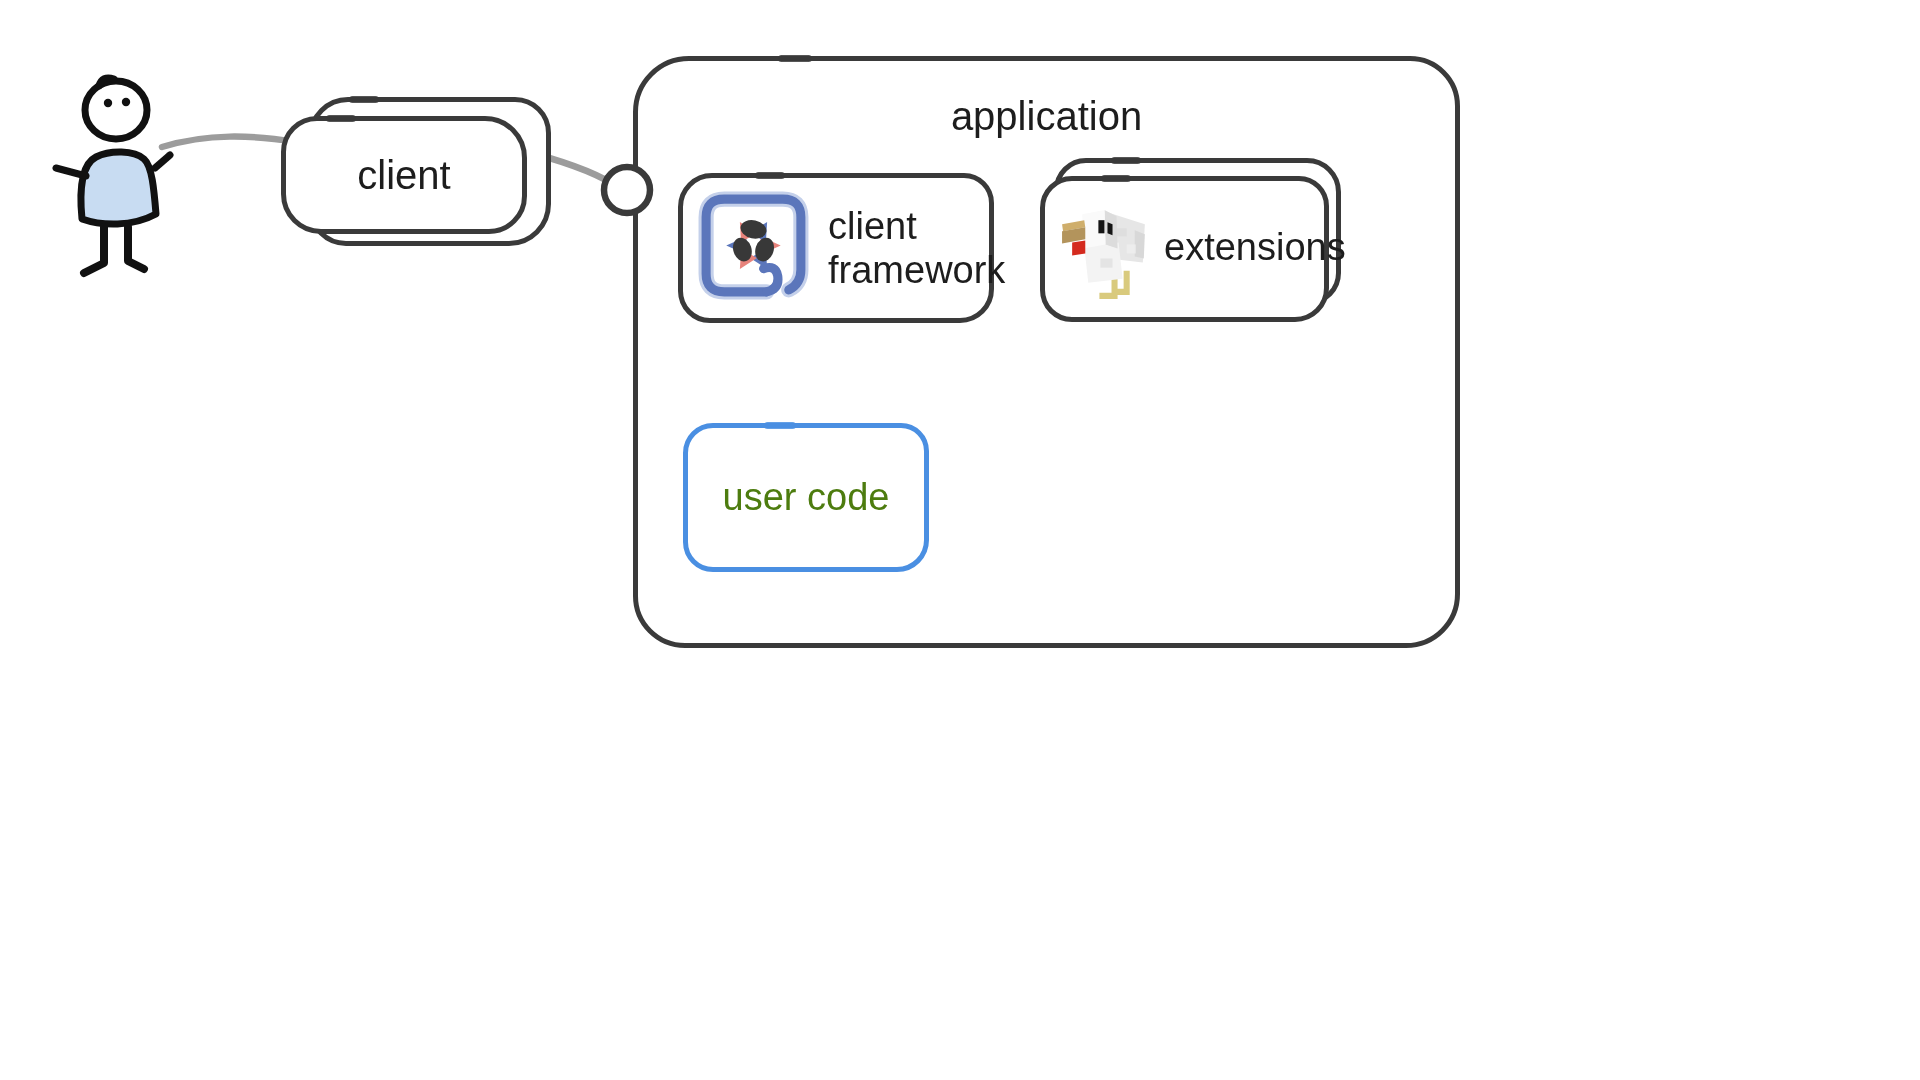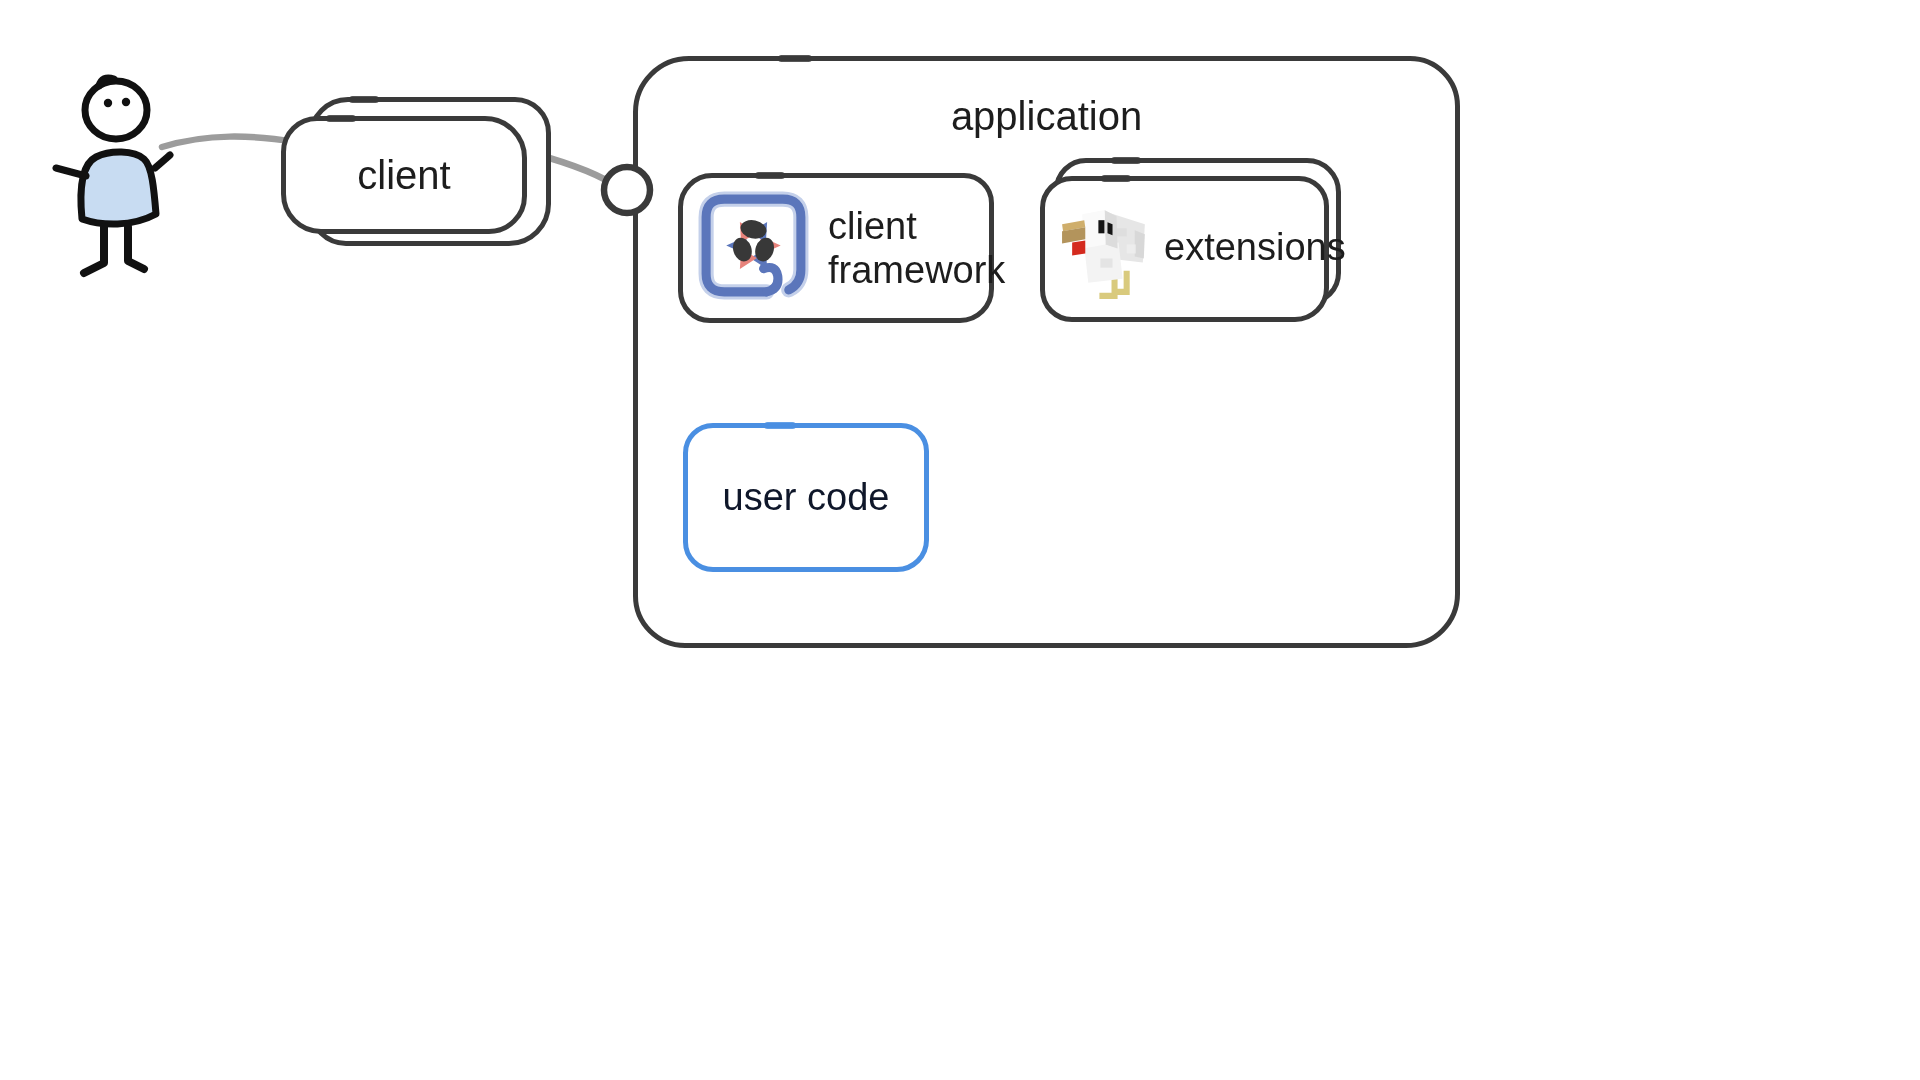--- a/index.html
+++ b/index.html
@@ -42,21 +42,21 @@
   #quarkus-icon{left:694px;top:187px;width:121px;height:121px;z-index:3;}
   #quarkus-label{left:828px;top:204px;z-index:3;font-size:38px;line-height:44px;}
   
   #ext-back{left:1054px;top:158px;width:287px;height:147px;border-radius:32px 34px 32px 30px;z-index:2;}
   #ext-front{left:1040px;top:176px;width:289px;height:146px;border-radius:32px 30px 34px 32px;z-index:3;}
   #chicken-icon{left:1056px;top:200px;width:107px;height:107px;z-index:4;}
   #ext-label{left:1164px;top:227px;z-index:4;font-size:38px;}
   
   #usercode-box{left:683px;top:423px;width:246px;height:149px;border-radius:30px 28px 32px 30px;
     border-color:#4a8fe2;z-index:2;display:flex;align-items:center;justify-content:center;}
-  #usercode-box .lbl{color:#0f172a;font-size:38px;}
+  #usercode-box .lbl{color:#4d7c0f;font-size:38px;}
   .seam-blue{background:#4a8fe2;}
   
   #wires{left:0;top:0;z-index:0;pointer-events:none;}
   #person{left:52px;top:64px;z-index:2;}
   #port{left:597px;top:160px;z-index:5;}
 </style>
 </head>
 <body>
 
 <div id="canvas">

